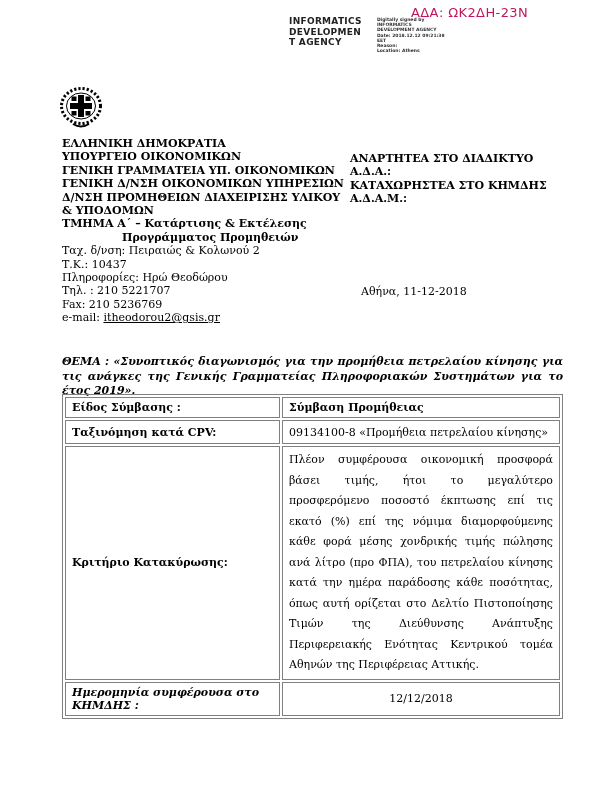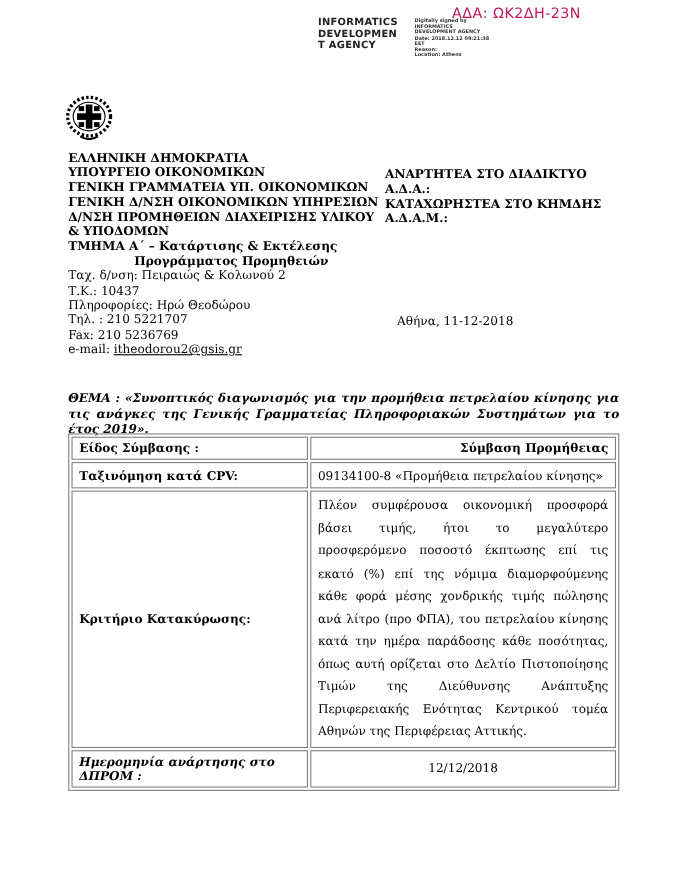--- a/index.html
+++ b/index.html
@@ -52,21 +52,21 @@
     border-collapse:separate; border-spacing:2px;
     border:1px solid #808080; table-layout:fixed;
   }
   .doc-table td {
     border:1px solid #808080; vertical-align:middle;
     padding:3px 6px; font-size:11px;
   }
   .col-label { width:215px; }
   .cell-label { font-weight:bold; }
   .cell-label-top { font-weight:bold; vertical-align:top; padding-top:7px; }
-  .cell-value-bold { font-weight:bold;text-align:right; }
+  .cell-value-bold { font-weight:bold; }
   .cell-long {
     text-align:justify; line-height:20.5px; vertical-align:top;
     padding:2px 9px;
   }
   .cell-label-italic { font-weight:bold; font-style:italic; }
   .cell-center { text-align:center; }
   .row-short td { height:14px; }
   .row-cpv td { height:24px; }
   .row-long td { height:183px; }
 </style>
@@ -146,19 +146,19 @@
       </tr>
       <tr class="row-cpv">
         <td class="cell-label">Ταξινόμηση κατά CPV:</td>
         <td>09134100-8 «Προμήθεια πετρελαίου κίνησης»</td>
       </tr>
       <tr class="row-long">
         <td class="cell-label-top">Κριτήριο Κατακύρωσης:</td>
         <td class="cell-long">Πλέον συμφέρουσα οικονομική προσφορά βάσει τιμής, ήτοι το μεγαλύτερο προσφερόμενο ποσοστό έκπτωσης επί τις εκατό (%) επί της νόμιμα διαμορφούμενης κάθε φορά μέσης χονδρικής τιμής πώλησης ανά λίτρο (προ ΦΠΑ),  του πετρελαίου κίνησης κατά την ημέρα παράδοσης κάθε ποσότητας, όπως αυτή ορίζεται στο Δελτίο Πιστοποίησης Τιμών της Διεύθυνσης Ανάπτυξης Περιφερειακής Ενότητας Κεντρικού τομέα Αθηνών της Περιφέρειας Αττικής.</td>
       </tr>
       <tr class="row-short">
-        <td class="cell-label-italic">Ημερομηνία ανάρτησης στο ΔΠΡΟΜ :</td>
+        <td class="cell-label-italic">Ημερομηνία συμφέρουσα στο ΚΗΜΔΗΣ :</td>
         <td class="cell-center">12/12/2018</td>
       </tr>
     </tbody>
   </table>
 
 </div>
 
 </body></html>

